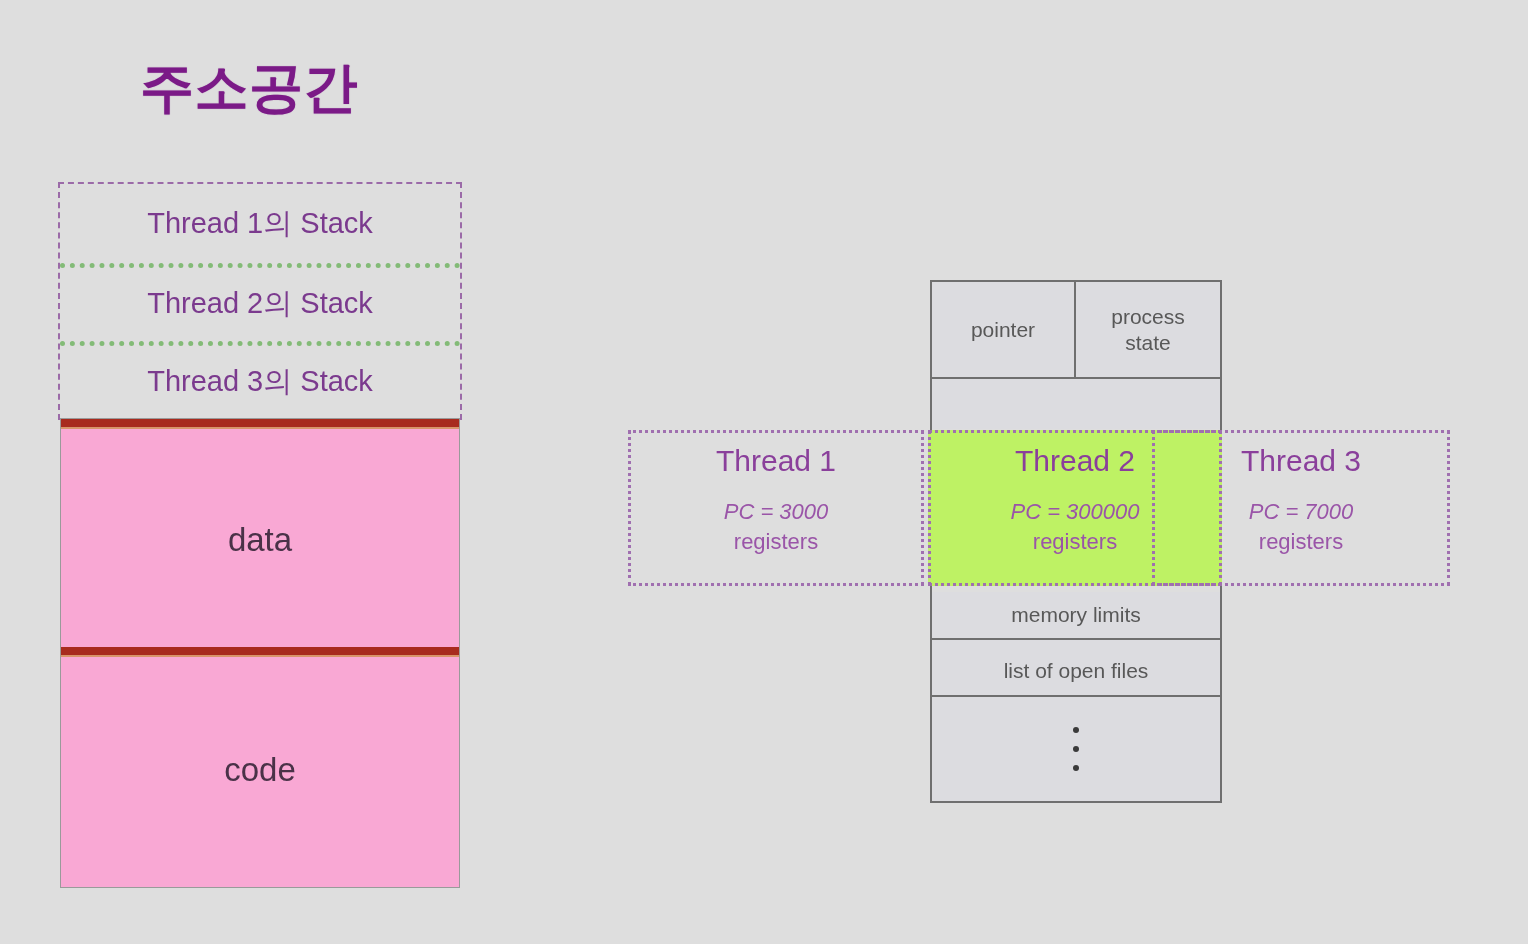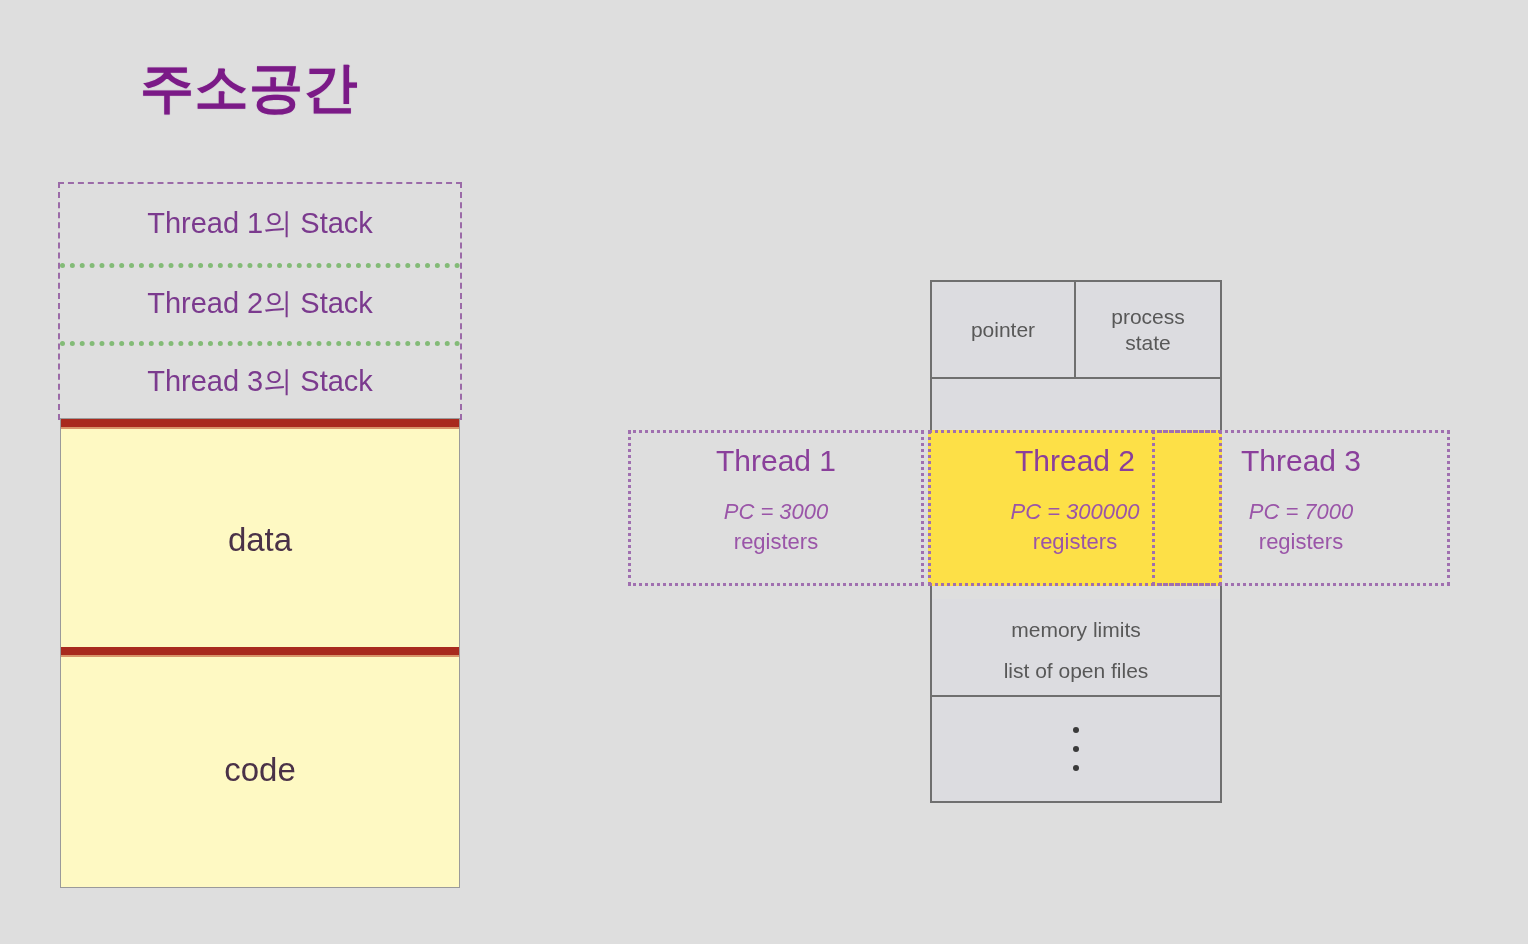--- a/index.html
+++ b/index.html
@@ -83,21 +83,21 @@
   }
   .stack-sep.s1 { top: 79px; }
   .stack-sep.s2 { top: 157px; }
 
   .mem-block {
     position: absolute;
     left: 2px;
     top: 236px;
     width: 400px;
     height: 470px;
-    background: #fef9c3;
+    background: #f9a8d4;
     border: 1px solid #9a9a9a;
     box-sizing: border-box;
   }
   .red-line {
     position: absolute;
     left: 0;
     width: 100%;
     height: 8px;
     background: #a82a1e;
     border-bottom: 2px solid #d8956a;
@@ -163,21 +163,21 @@
     height: 100%;
     border-right: 2px solid #6f6f6f;
   }
   #cell-process-state {
     width: 50%;
     height: 100%;
   }
 
   #pcb-row-number { top: 97px;  height: 50px; }
   #pcb-gap        { top: 147px; height: 170px; background: #dedede; border: none; }
-  #pcb-row-memory { top: 325px; height: 48px; }
+  #pcb-row-memory { top: 310px; height: 48px; }
   #pcb-row-files  { top: 365px; height: 50px; }
   #pcb-row-dots   { top: 415px; height: 104px; }
 
   .vdots {
     display: flex;
     flex-direction: column;
     align-items: center;
     justify-content: center;
     gap: 13px;
   }
@@ -195,21 +195,21 @@
     top: 430px;
     height: 156px;
     border: 3px dotted #a06fb0;
     box-sizing: border-box;
     display: flex;
     flex-direction: column;
     align-items: center;
     color: #8a3f9b;
   }
   #thread-box-1 { left: 628px;  width: 296px; }
-  #thread-box-2 { left: 928px;  width: 294px; background: #fde047; }
+  #thread-box-2 { left: 928px;  width: 294px; background: #bef264; }
   #thread-box-3 { left: 1152px; width: 298px; }
 
   .thread-title {
     margin-top: 11px;
     font-size: 30px;
     color: #8a3f9b;
   }
   .thread-pc {
     margin-top: 21px;
     font-size: 22px;

